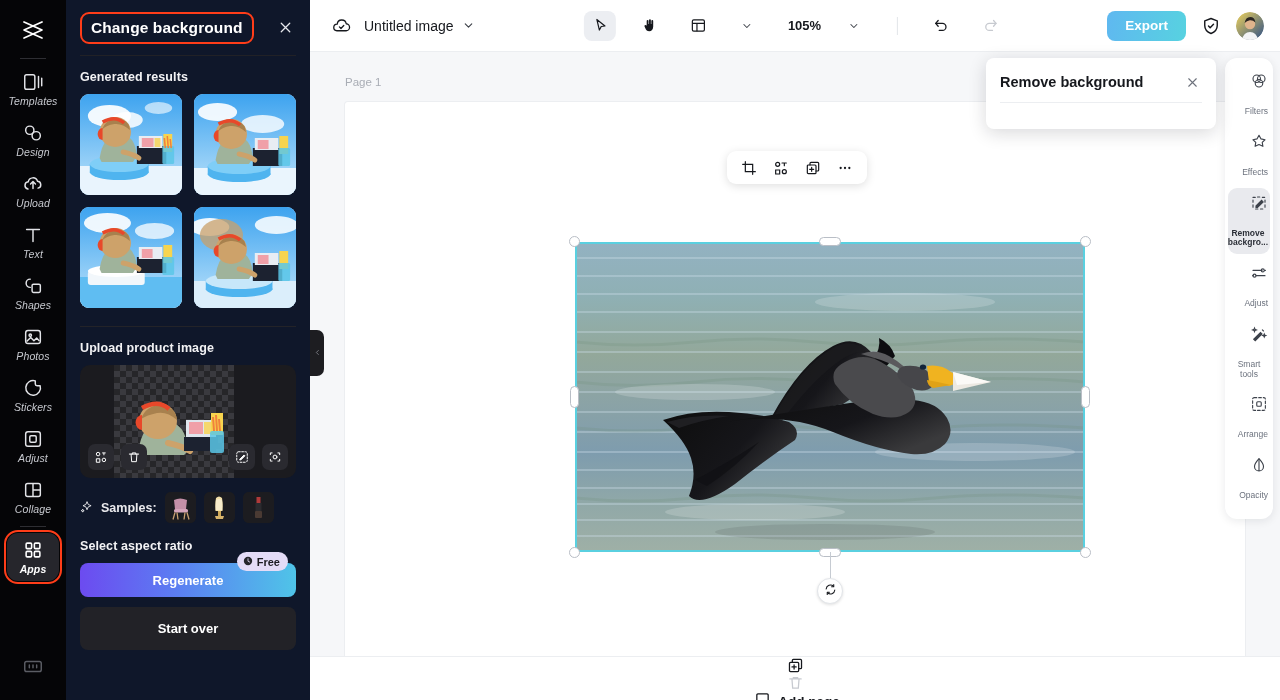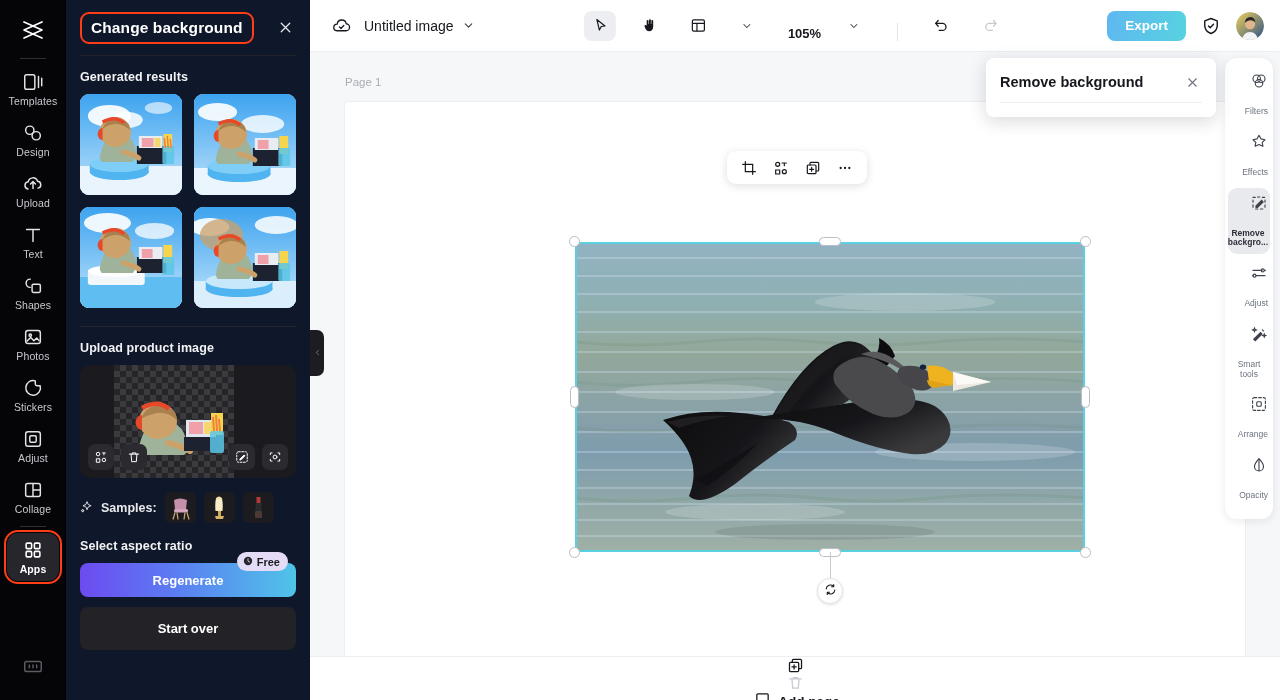--- a/index.html
+++ b/index.html
@@ -17,21 +17,21 @@
     align-items: center; padding-top: 8px; z-index: 40;
   }
   .rail-logo { width: 44px; height: 44px; display: flex; align-items: center; justify-content: center; margin-bottom: 4px; }
   .rail-div { width: 26px; height: 1px; background: #2e2e33; margin: 2px 0 6px; }
   .rail-item {
     width: 52px; min-height: 48px; border-radius: 10px;
     display: flex; flex-direction: column; align-items: center; justify-content: center;
     gap: 3px; margin-bottom: 3px; cursor: pointer;
   }
   .rail-item .ic { width: 22px; height: 22px; display: block; }
-  .rail-item .lbl { font-size: 10.5px; color: #c7c9cf; letter-spacing: .1px; line-height: 1; }
+  .rail-item .lbl { font-size: 10.5px; color: #c7c9cf; letter-spacing: .1px; line-height: 1; font-style: italic; }
   .rail-item.active { background: #26262c; }
   .rail-item.highlight {
     outline: 2.5px solid #ff3d19; outline-offset: 1px; border-radius: 11px;
   }
   .rail-bottom { margin-top: auto; margin-bottom: 10px; }
 
   
   .panel {
     position: absolute; left: 66px; top: 0; width: 244px; height: 700px;
     background: #0f172a; color: #fff; z-index: 30; overflow: hidden;
@@ -98,21 +98,21 @@
   }
 
   
   .topbar {
     position: absolute; left: 310px; top: 0; width: 970px; height: 52px;
     background: #fff; border-bottom: 1px solid #eceef1; display: flex; align-items: center;
     padding: 0 16px; z-index: 20;
   }
   .tb-icon { width: 30px; height: 30px; display: flex; align-items: center; justify-content: center; cursor: pointer; border-radius: 7px; }
   .doc-title { font-size: 14px; color: #16181d; margin-left: 8px; font-weight: 400; }
-  .center-tools { position: absolute; left: 50%; transform: translateX(-50%); display: flex; align-items: flex-end; gap: 17px; }
+  .center-tools { position: absolute; left: 50%; transform: translateX(-50%); display: flex; align-items: center; gap: 17px; }
   .tool-btn { width: 32px; height: 30px; border-radius: 8px; display: flex; align-items: center; justify-content: center; cursor: pointer; }
   .tool-btn.sel { background: #eceef2; }
   .zoom-val { font-size: 13px; color: #16181d; font-weight: 700; margin-left: 8px; }
   .vdiv { width: 1px; height: 18px; background: #e2e5e9; margin: 0 10px; }
   .right-tools { margin-left: auto; display: flex; align-items: center; gap: 10px; }
   .export-btn {
     height: 30px; padding: 0 18px; border-radius: 8px; color: #fff; font-size: 13.5px; font-weight: 700;
     background: linear-gradient(100deg, #5fb8f0 0%, #57d2e0 100%);
     display: flex; align-items: center; justify-content: center; cursor: pointer;
   }
@@ -149,21 +149,21 @@
   .float-toolbar {
     position: absolute; left: 727px; top: 151px; height: 33px; background: #fff;
     border-radius: 9px; box-shadow: 0 2px 10px rgba(0,0,0,.13); display: flex; align-items: center;
     padding: 0 8px; gap: 4px; z-index: 12;
   }
   .ft-btn { width: 28px; height: 26px; border-radius: 6px; display: flex; align-items: center; justify-content: center; cursor: pointer; }
 
   
   .rbg-popup {
     position: absolute; left: 986px; top: 58px; width: 230px; background: #fff;
-    border-radius: 8px; box-shadow: 0 4px 18px rgba(16,20,30,.16); z-index: 25; padding: 0 0 2px;
+    border-radius: 8px; box-shadow: 0 4px 18px rgba(16,20,30,.16); z-index: 25; padding: 0 0 14px;
   }
   .rbg-head { display: flex; align-items: center; padding: 14px 14px 10px; }
   .rbg-title { font-size: 14.5px; font-weight: 700; color: #16181d; }
   .rbg-x { margin-left: auto; cursor: pointer; width: 20px; height: 20px; display: flex; align-items: center; justify-content: center; }
   .rbg-sep { height: 1px; background: #eceef1; margin: 0 14px 12px; }
   .rbg-row { display: flex; align-items: flex-start; padding: 0 14px; }
   .rbg-l1 { font-size: 13.5px; font-weight: 700; color: #16181d; }
   .rbg-l2 { font-size: 11.5px; color: #9ca1ab; margin-top: 3px; line-height: 1.35; width: 120px; }
   .toggle { margin-left: auto; width: 30px; height: 17px; border-radius: 9px; background: #e3e6ea; position: relative; cursor: pointer; margin-top: 12px; }
   .toggle .knob { position: absolute; left: 2px; top: 2px; width: 13px; height: 13px; border-radius: 50%; background: #fff; box-shadow: 0 1px 2px rgba(0,0,0,.2); }

